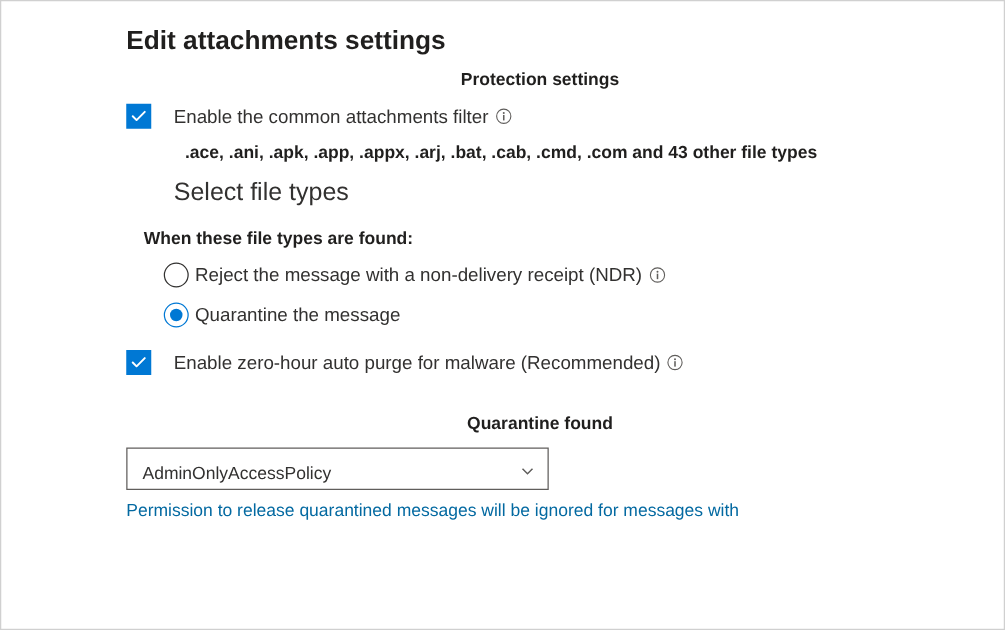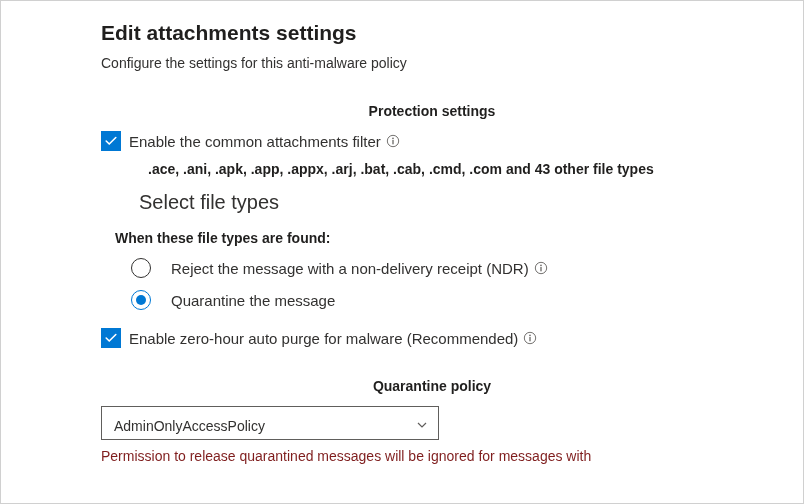--- a/index.html
+++ b/index.html
@@ -35,21 +35,21 @@
     .section-heading {
       font-size: 14px;
       font-weight: 700;
       margin-bottom: 12px;
       color: #201f1e;
       text-align: center;
     }
     .checkbox-row {
       display: flex;
       align-items: center;
-      gap: 8px;
+      gap: 18px;
       margin-bottom: 10px;
     }
     .checkbox {
       width: 20px;
       height: 20px;
       background: #0078d4;
       display: flex;
       align-items: center;
       justify-content: center;
       cursor: pointer;
@@ -100,21 +100,21 @@
       margin-bottom: 12px;
       color: #201f1e;
     }
     .radio-group {
       margin-left: 30px;
       margin-bottom: 18px;
     }
     .radio-row {
       display: flex;
       align-items: center;
-      gap: 20px;
+      gap: 5px;
       margin-bottom: 12px;
     }
     .radio {
       width: 20px;
       height: 20px;
       border: 1px solid #323130;
       border-radius: 50%;
       display: flex;
       align-items: center;
       justify-content: center;
@@ -157,29 +157,28 @@
     .dropdown-value {
       font-size: 14px;
       color: #323130;
     }
     .dropdown-chevron svg {
       width: 12px;
       height: 12px;
     }
     .permission-note {
       font-size: 14px;
-      color: #7f1d1d;
+      color: #0369a1;
     }
   </style>
 </head>
 <body>
 
 <div class="container">
   <h1>Edit attachments settings</h1>
-  <div class="subtitle">Configure the settings for this anti-malware policy</div>
 
   <div class="section-heading">Protection settings</div>
 
   <div class="checkbox-row">
     <div class="checkbox">
       <svg viewBox="0 0 16 16">
         <path d="M13.5 4L6 11.5L2.5 8" stroke="#fff" stroke-width="1.8" fill="none" stroke-linecap="round" stroke-linejoin="round"></path>
       </svg>
     </div>
     <span class="checkbox-label">
@@ -234,21 +233,21 @@
         <svg viewBox="0 0 16 16">
             <circle cx="8" cy="8" r="6.5" stroke="#605e5c" stroke-width="1" fill="none"></circle>
             <circle cx="8" cy="5" r="0.9" fill="#605e5c"></circle>
             <rect x="7.3" y="6.8" width="1.4" height="5" fill="#605e5c"></rect>
           </svg>
       </span>
     </span>
   </div>
 
   <div class="quarantine-section">
-    <div class="section-heading">Quarantine policy</div>
+    <div class="section-heading">Quarantine found</div>
     <div class="dropdown">
       <span class="dropdown-value">AdminOnlyAccessPolicy</span>
       <span class="dropdown-chevron">
         <svg viewBox="0 0 12 12">
             <path d="M2 4 L6 8 L10 4" stroke="#605e5c" stroke-width="1.2" fill="none"></path>
           </svg>
       </span>
     </div>
     <div class="permission-note">Permission to release quarantined messages will be ignored for messages with</div>
   </div>

